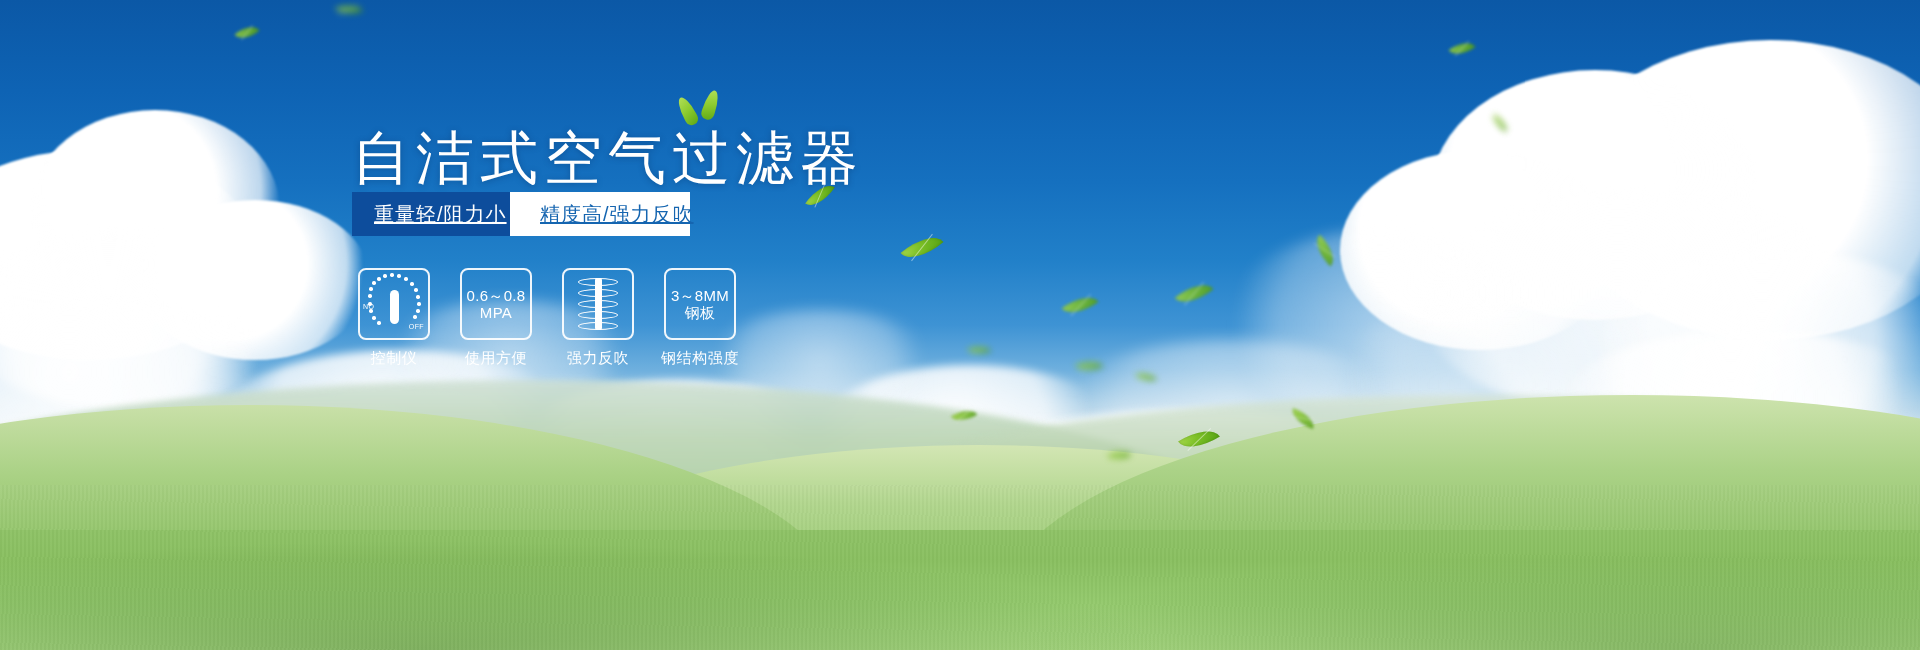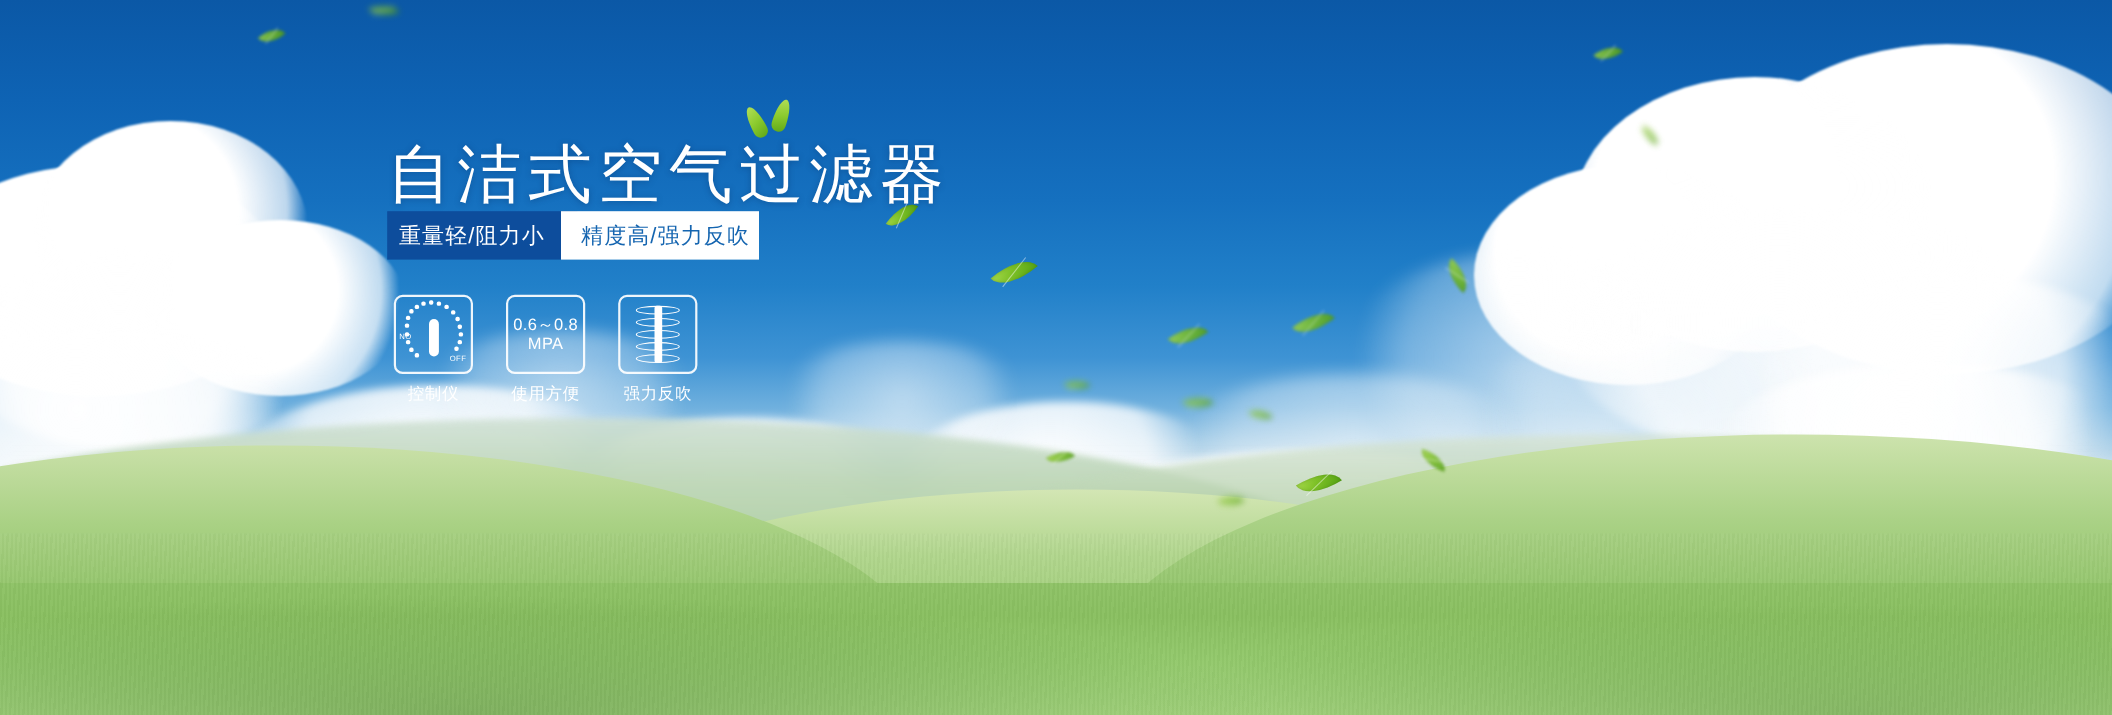--- a/index.html
+++ b/index.html
@@ -114,22 +114,22 @@
   .title-leaf {
     position:absolute; width:13px; height:30px;
     background:linear-gradient(160deg,#b4e05a 0%,#8ccb2f 50%,#5fa816 100%);
     border-radius:60% 60% 55% 55% / 85% 85% 25% 25%;
   }
   .title-leaf.l { left:0;  top:8px; transform:rotate(-28deg); }
   .title-leaf.r { left:23px; top:2px; transform:rotate(18deg); }
 
   .tags { position:absolute; left:352px; top:192px; display:flex; align-items:stretch; }
   .tag {
-    position:relative; height:44px; display:flex; align-items:center; justify-content:center;
-    font-size:20px; letter-spacing:1px; white-space:nowrap;
+    position:relative; height:44px; display:flex; align-items:center; 
+    font-size:20px; letter-spacing:1px; white-space:nowrap;text-decoration:underline;
   }
   .tag.dark {
     background:#0d4d9c; color:#ffffff; padding:0 26px 0 22px; width:158px;
   }
   .tag.dark::after{
     content:""; position:absolute; right:-15px; top:0; width:0; height:0;
     border-top:44px solid #0d4d9c; border-right:15px solid transparent;
   }
   .tag.light {
     background:#ffffff; color:#1565b0; padding:0 20px 0 30px; width:180px; margin-left:0;
@@ -326,17 +326,26 @@
             <span class="ring" style="top:13px;"></span>
             <span class="ring" style="top:24px;"></span>
             <span class="ring" style="top:35px;"></span>
             <span class="ring" style="top:46px;"></span>
             <span class="stem"></span>
           </div>
         </div>
         <div class="feature-label">强力反吹</div>
       </div>
 
+      <div class="feature">
+        <div class="feature-box">
+          <div class="feature-text">
+            <div>3～8MM</div>
+            <div>钢板</div>
+          </div>
+        </div>
+        <div class="feature-label">钢结构强度</div>
+      </div>
 
 
     </div>
   </div>
 </div>
 
 </body></html>

